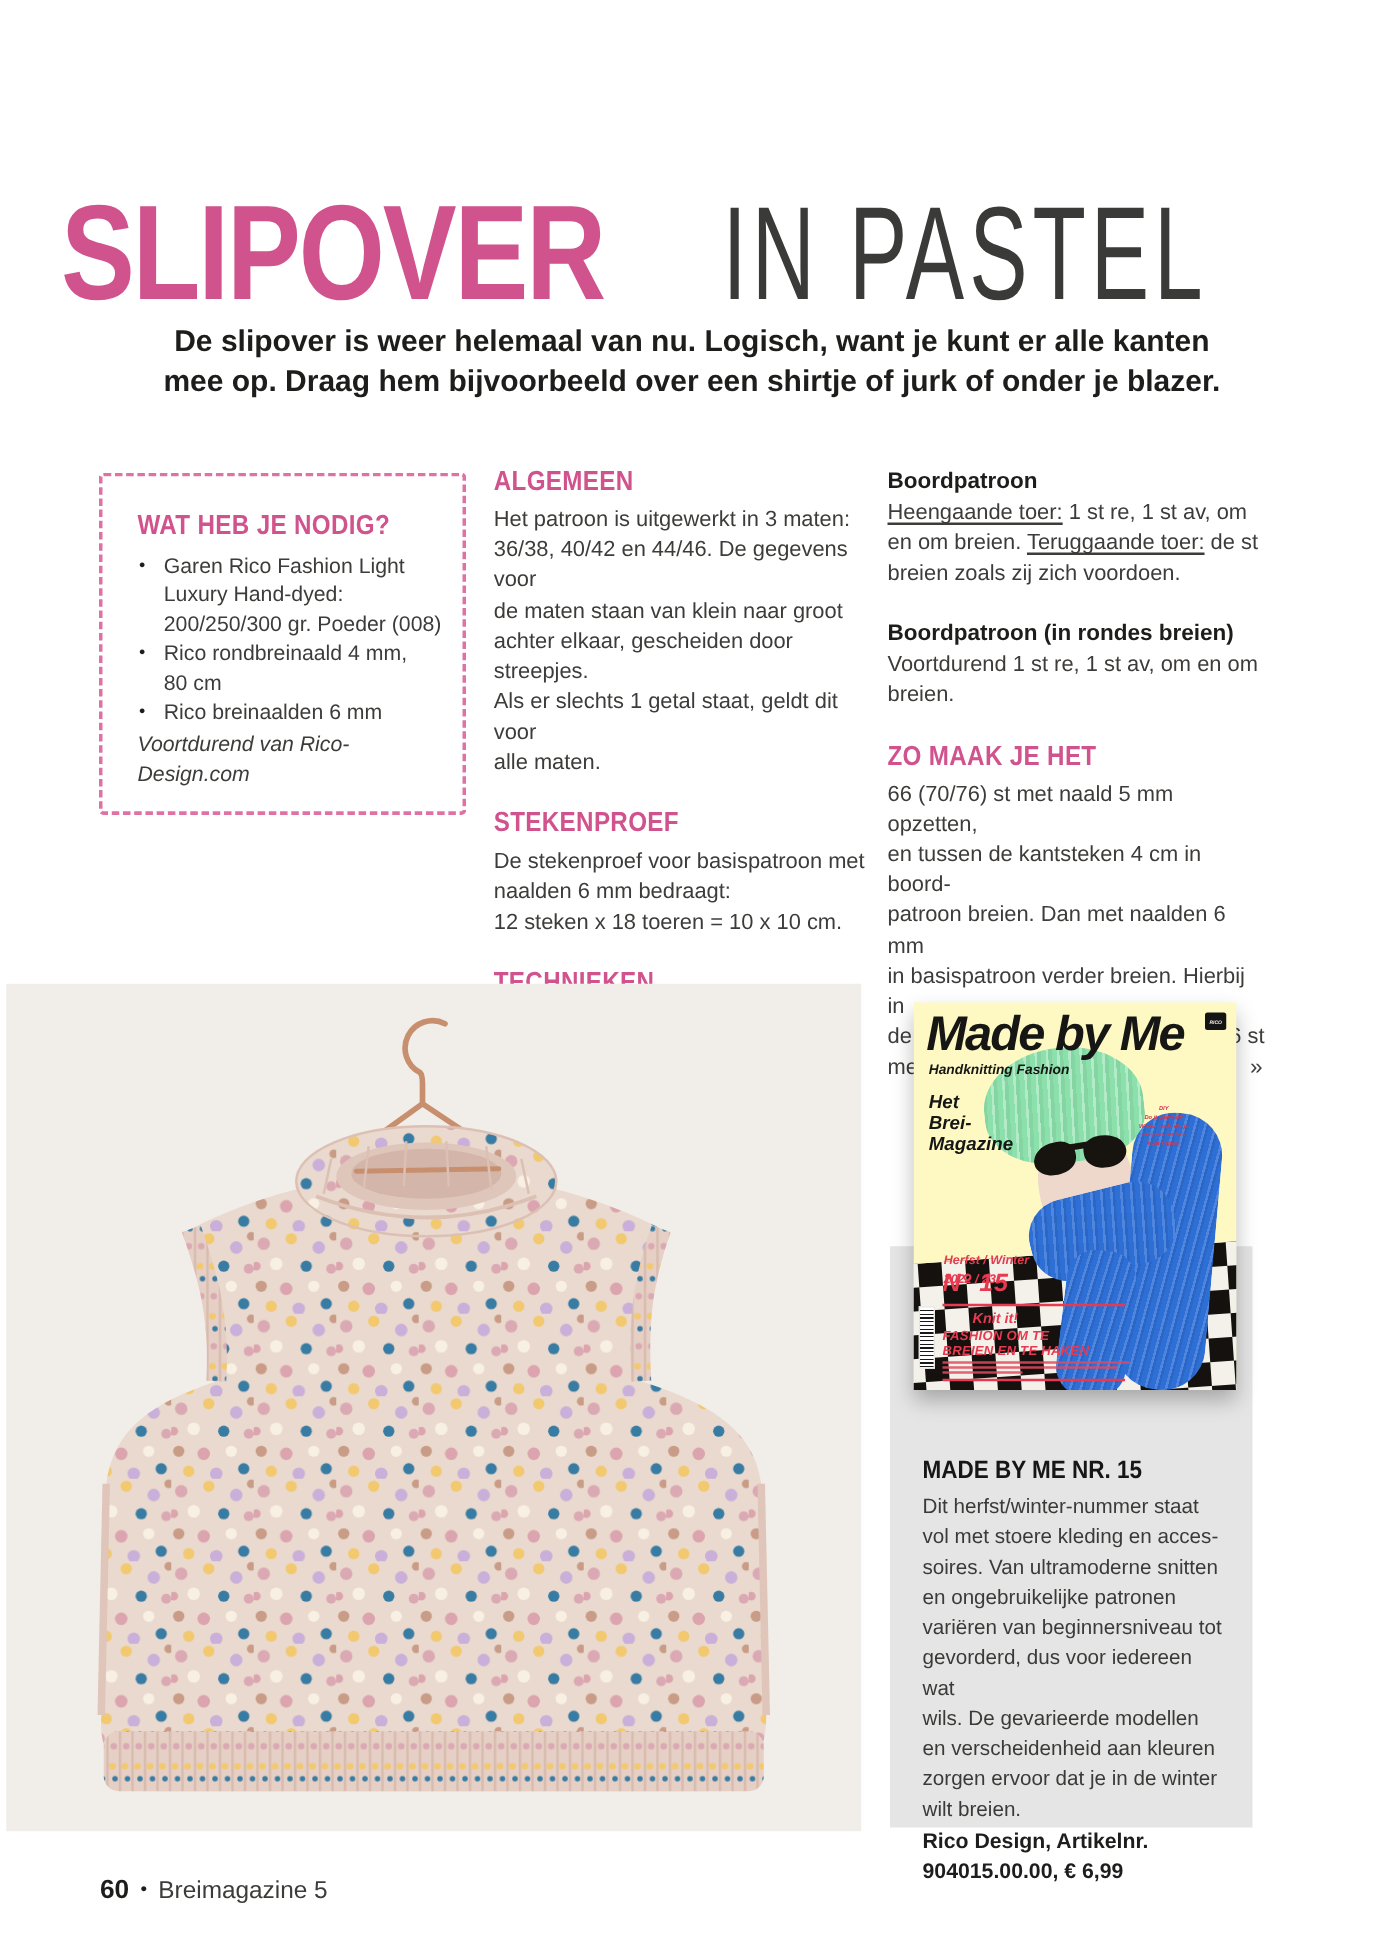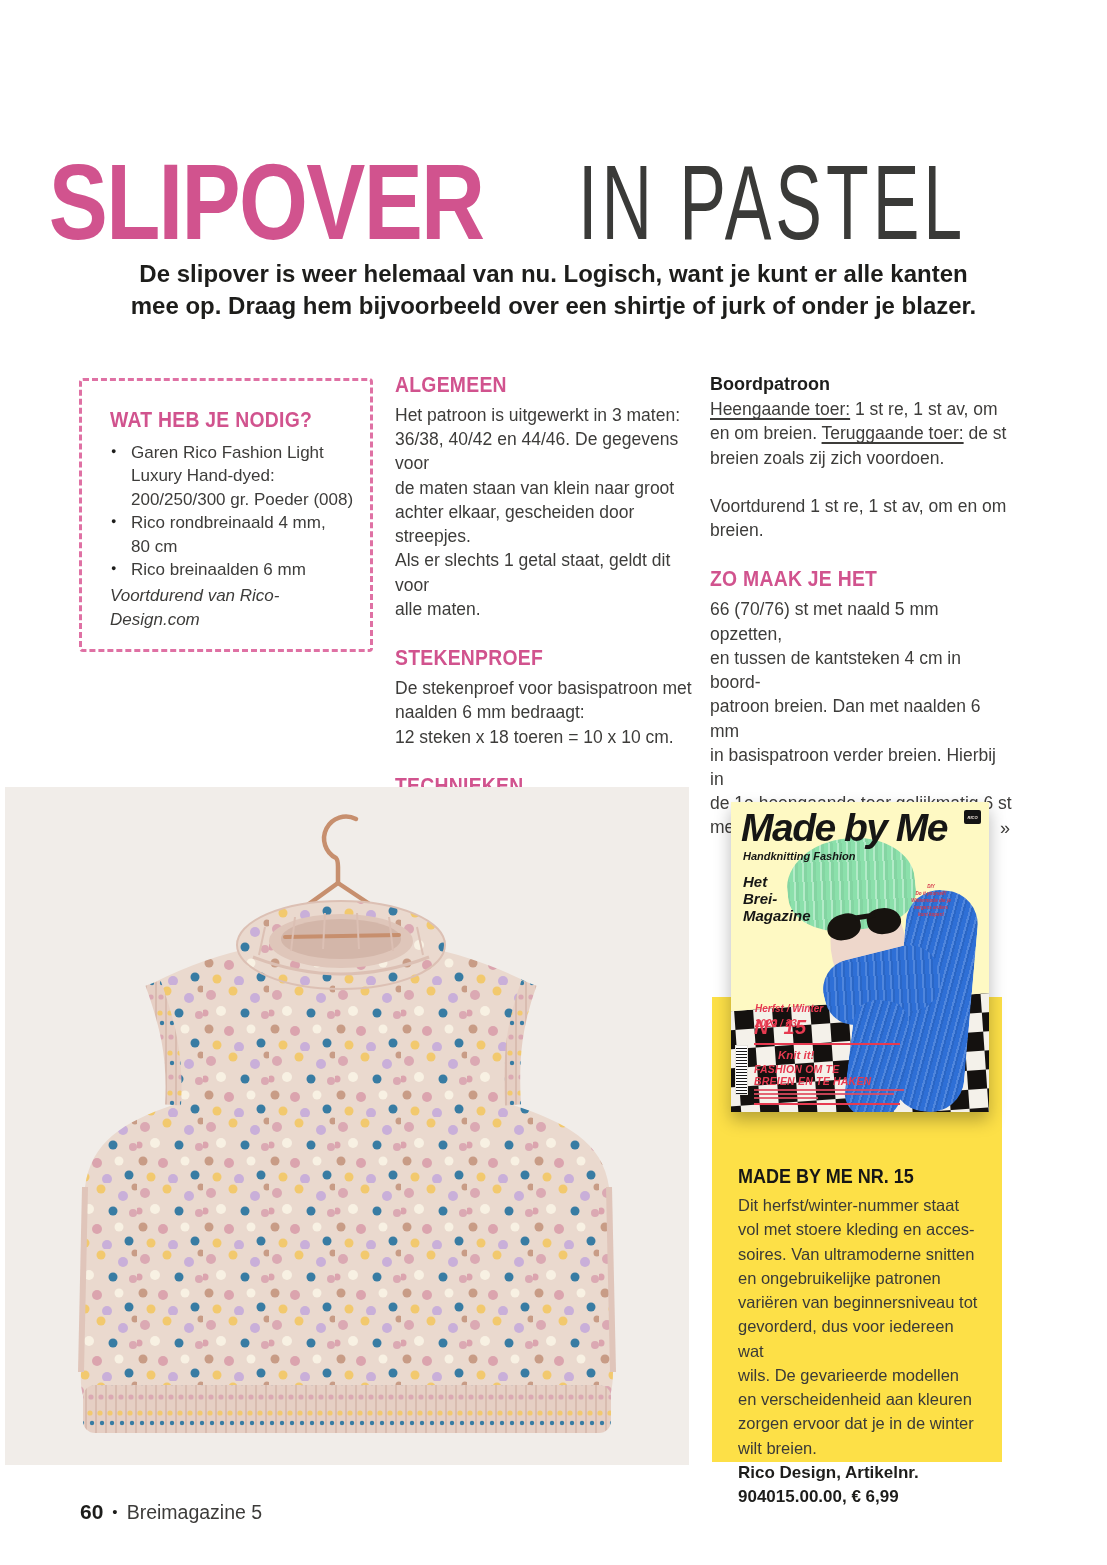--- a/index.html
+++ b/index.html
@@ -48,21 +48,21 @@
   .subhead { font-size:18px; font-weight:700; color:#1d1d1b; line-height:1.4; }
   .ul-label { text-decoration:underline; text-underline-offset:3px; text-decoration-thickness:1.5px; }
   .sect { margin-bottom:24px; }
   .rel { position:relative; }
   .continue-mark { position:absolute; right:2px; bottom:1px; font-size:18px; color:#3d3c3a; }
 
   
   .photo { position:absolute; left:5px; top:787px; width:684px; height:678px; background:#f1ede9; }
 
   
-  .panel { position:absolute; left:712px; top:997px; width:290px; height:465px; background:#fde047;
+  .panel { position:absolute; left:712px; top:997px; width:290px; height:465px; background:#e5e5e5;
     padding:168px 20px 0 26px; }
   .panel-title { display:inline-block; font-size:20px; font-weight:800; color:#161616;
     transform:scaleX(.9); transform-origin:0 50%; margin-bottom:5px; }
   .panel-body { font-size:16.5px; line-height:1.47; color:#3a3a38; }
   .panel-bold { font-size:17px; font-weight:700; color:#1d1d1b; line-height:1.45; margin-top:1px; }
 
   
   .cover { position:absolute; left:731px; top:802px; width:258px; height:310px; background:#fef9c3;
     box-shadow:0 8px 16px rgba(0,0,0,.28); overflow:hidden;font-style:italic; }
   .cover-brand { position:absolute; left:10px; top:4px; font-size:39px; font-weight:800; color:#161615;
@@ -169,20 +169,21 @@
       <div class="body-txt"><span class="ul-label">Teruggaande toer:</span><span> av st breien.</span></div>
     </div>
   </div>
 
   <div class="col col3">
     <div class="sect">
       <div class="subhead">Boordpatroon</div>
       <div class="body-txt"><span class="ul-label">Heengaande toer:</span><span> 1 st re, 1 st av, om en om breien. </span><span class="ul-label">Teruggaande toer:</span><span> de st breien zoals zij zich voordoen.</span></div>
     </div>
     <div class="sect">
+      <div class="subhead">Boordpatroon (in rondes breien)</div>
       <div class="body-txt prelines">Voortdurend 1 st re, 1 st av, om en om
 breien.</div>
     </div>
     <div class="sect rel">
       <span class="h-pink">ZO MAAK JE HET</span>
       <div class="body-txt prelines">66 (70/76) st met naald 5 mm opzetten,
 en tussen de kantsteken 4 cm in boord-
 patroon breien. Dan met naalden 6 mm
 in basispatroon verder breien. Hierbij in
 de 1e heengaande toer gelijkmatig 6 st

